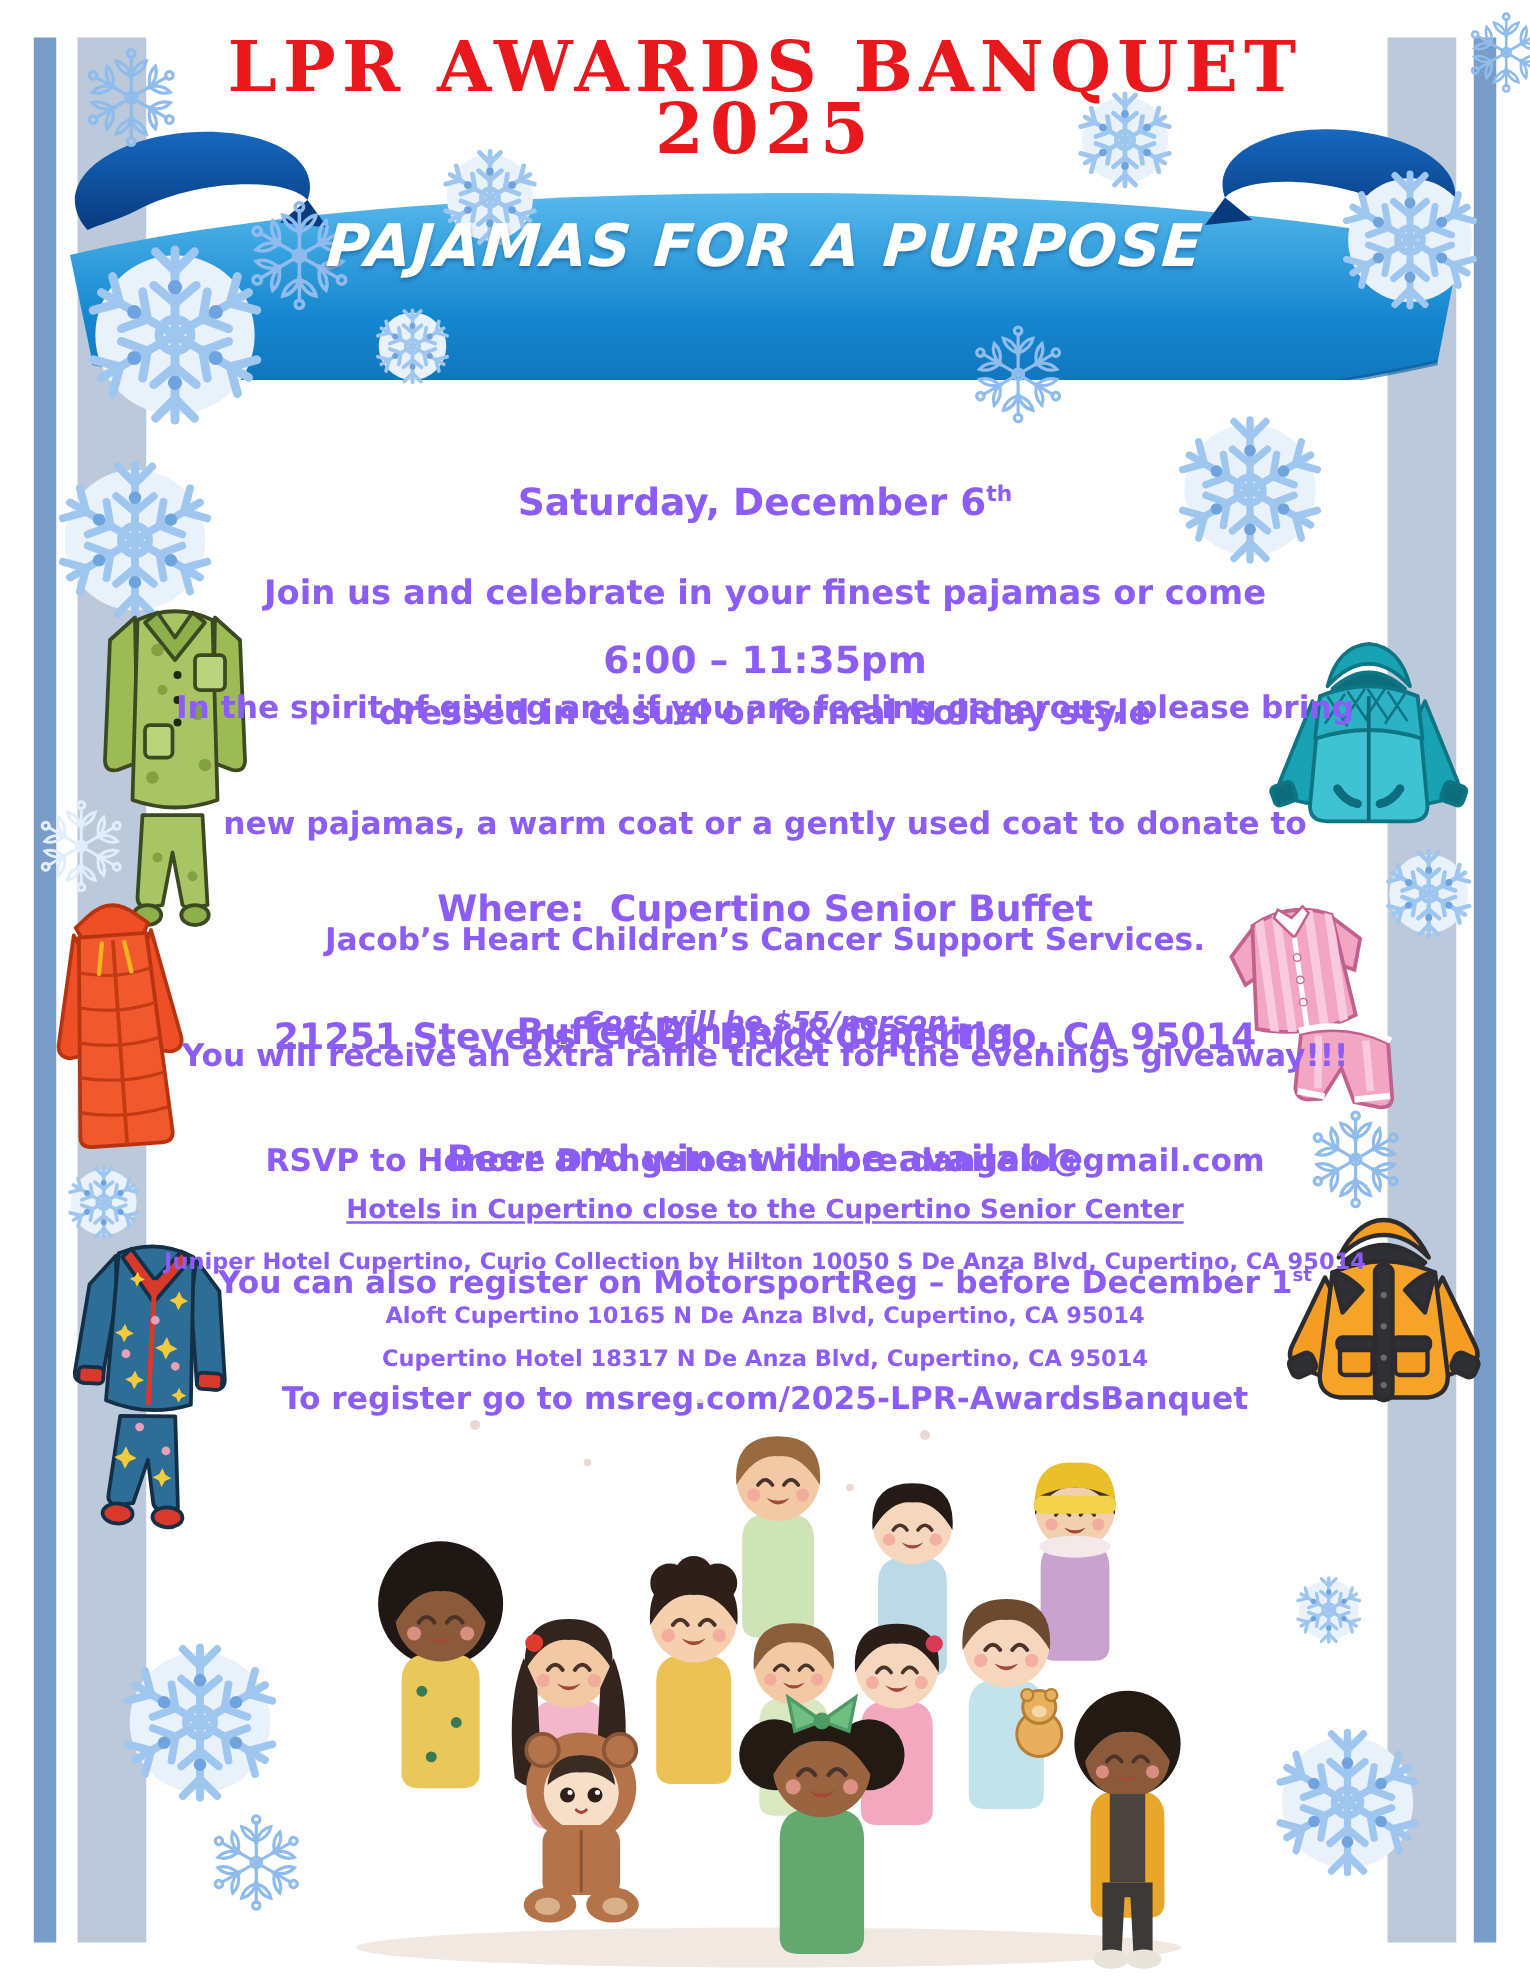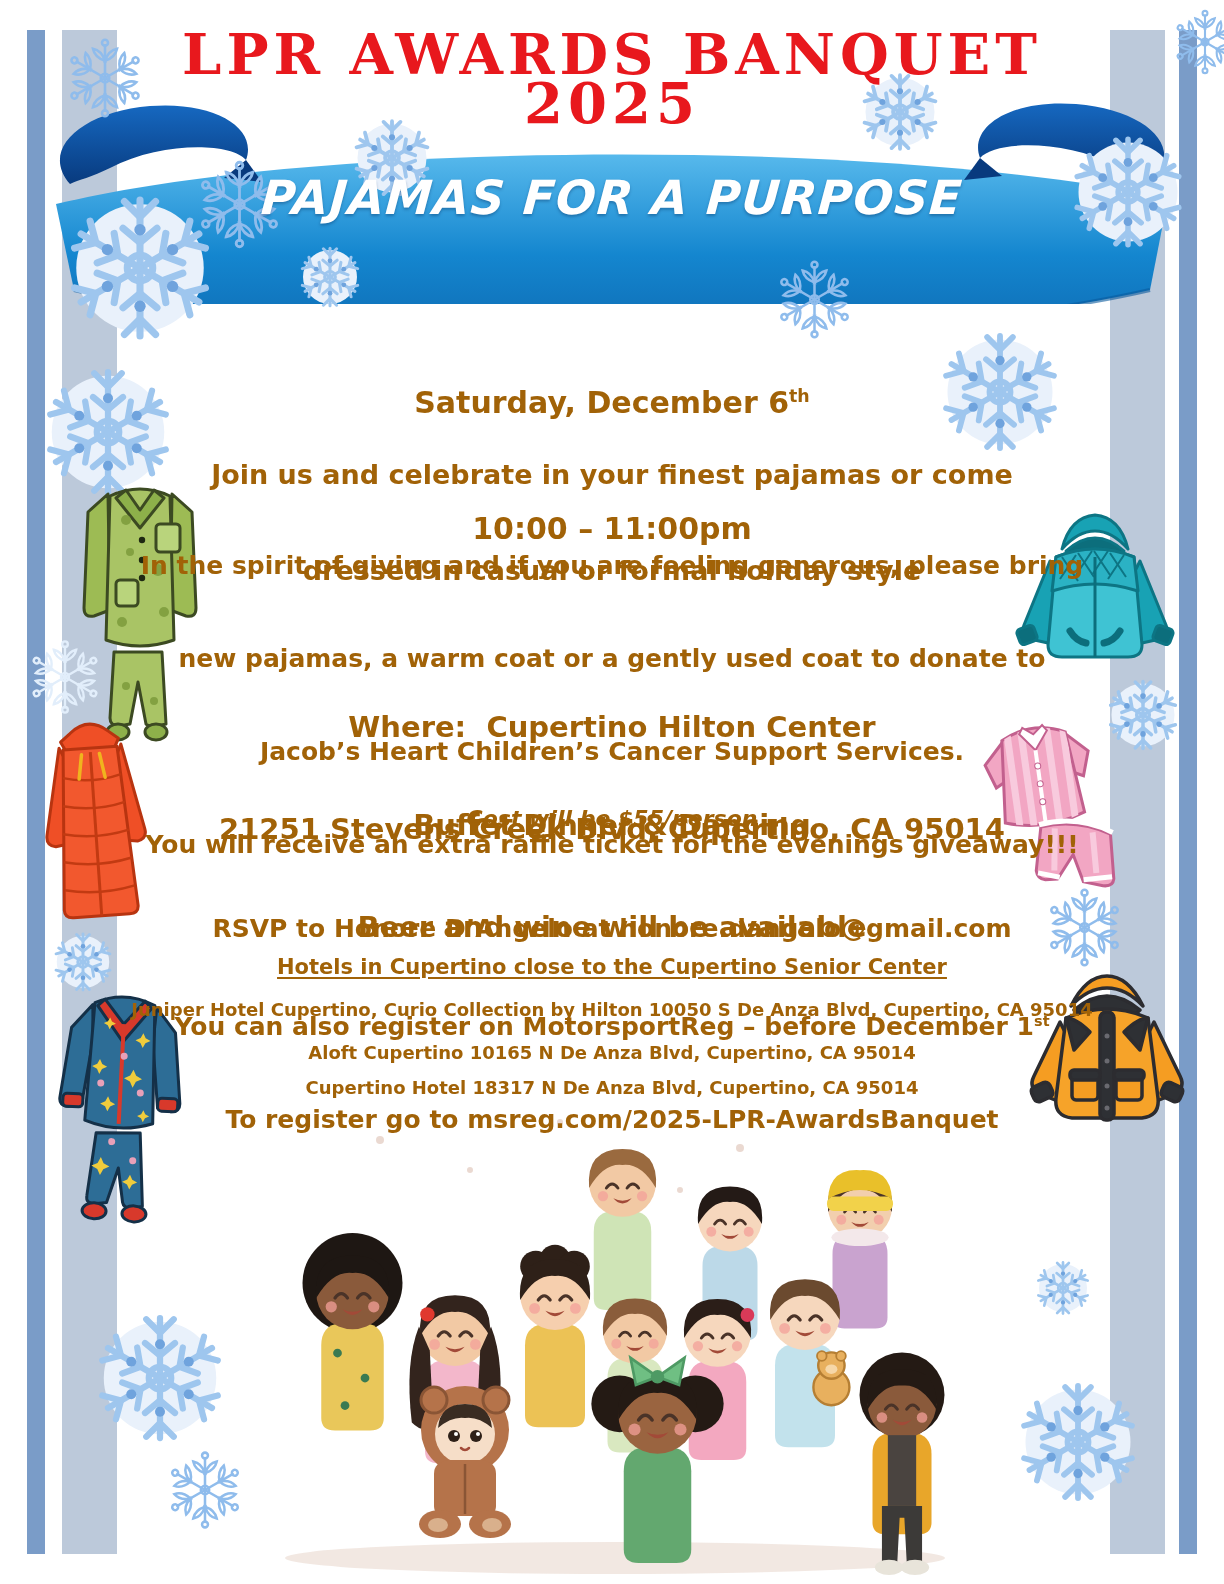--- a/index.html
+++ b/index.html
@@ -11,21 +11,21 @@
   .s1{left:27px;} .s2{left:62px;} .s3{left:1110px;} .s4{left:1179px;}
   .sf{position:absolute;z-index:3;}
   .ribbon{position:absolute;left:0;top:84px;z-index:2;}
   .title{position:absolute;left:112px;top:30px;width:1000px;text-align:center;z-index:5;
          font-family:"DejaVu Serif","Liberation Serif",serif;font-weight:bold;
          color:#e8181d;font-size:56px;line-height:49px;letter-spacing:5px;}
   .banner-text{position:absolute;left:0;top:170px;width:1224px;text-align:center;z-index:5;
          color:#ffffff;font-size:47px;font-weight:bold;font-style:italic;letter-spacing:1px;
          transform:skewX(-4deg);text-shadow:0 2px 3px rgba(0,40,90,.35);}
   .txt{position:absolute;left:112px;width:1000px;text-align:center;z-index:5;
-       color:#a16207;font-weight:bold;white-space:pre-wrap;}
+       color:#8b5cf6;font-weight:bold;white-space:pre-wrap;}
   .t-date{top:291px;font-size:30px;line-height:42px;}
   .t-invite{top:395px;font-size:27px;line-height:32px;}
   .t-giving{top:488px;font-size:25px;line-height:31px;}
   .t-where{top:642px;font-size:29px;line-height:34px;}
   .t-dinner{top:740px;font-size:29px;line-height:34px;}
   .t-cost{top:806px;font-size:22px;line-height:26px;font-style:italic;}
   .t-rsvp{top:851px;font-size:25px;line-height:31px;text-align:center;}
   .t-hotels-h{top:955px;font-size:21px;}
   .t-hotels-h .u{text-decoration:underline;text-decoration-thickness:2px;text-underline-offset:3px;}
   .t-hotel1{top:999px;font-size:18px;}
@@ -174,37 +174,37 @@
     </svg>
 
   <div class="title">
     <div>LPR AWARDS BANQUET</div>
     <div>2025</div>
   </div>
   <div class="banner-text">PAJAMAS FOR A PURPOSE</div>
 
   <div class="txt t-date">
     <div><span>Saturday, December 6</span><sup>th</sup></div>
-    <div>10:00 – 11:00pm</div>
+    <div>6:00 – 11:35pm</div>
   </div>
 
   <div class="txt t-invite">
     <div>Join us and celebrate in your finest pajamas or come</div>
     <div>dressed in casual or formal holiday style</div>
   </div>
 
   <div class="txt t-giving">
     <div>In the spirit of giving and if you are feeling generous, please bring</div>
     <div>new pajamas, a warm coat or a gently used coat to donate to</div>
     <div>Jacob’s Heart Children’s Cancer Support Services.</div>
     <div>You will receive an extra raffle ticket for the evenings giveaway!!!</div>
   </div>
 
   <div class="txt t-where">
-    <div>Where:  Cupertino Hilton Center</div>
+    <div>Where:  Cupertino Senior Buffet</div>
     <div>21251 Stevens Creek Blvd, Cupertino, CA 95014</div>
   </div>
 
   <div class="txt t-dinner">
     <div>Buffet Dinner &amp; Dancing</div>
     <div>Beer and wine will be available</div>
   </div>
   <div class="txt t-cost">Cost will be $55/person</div>
 
   <div class="txt t-rsvp">

